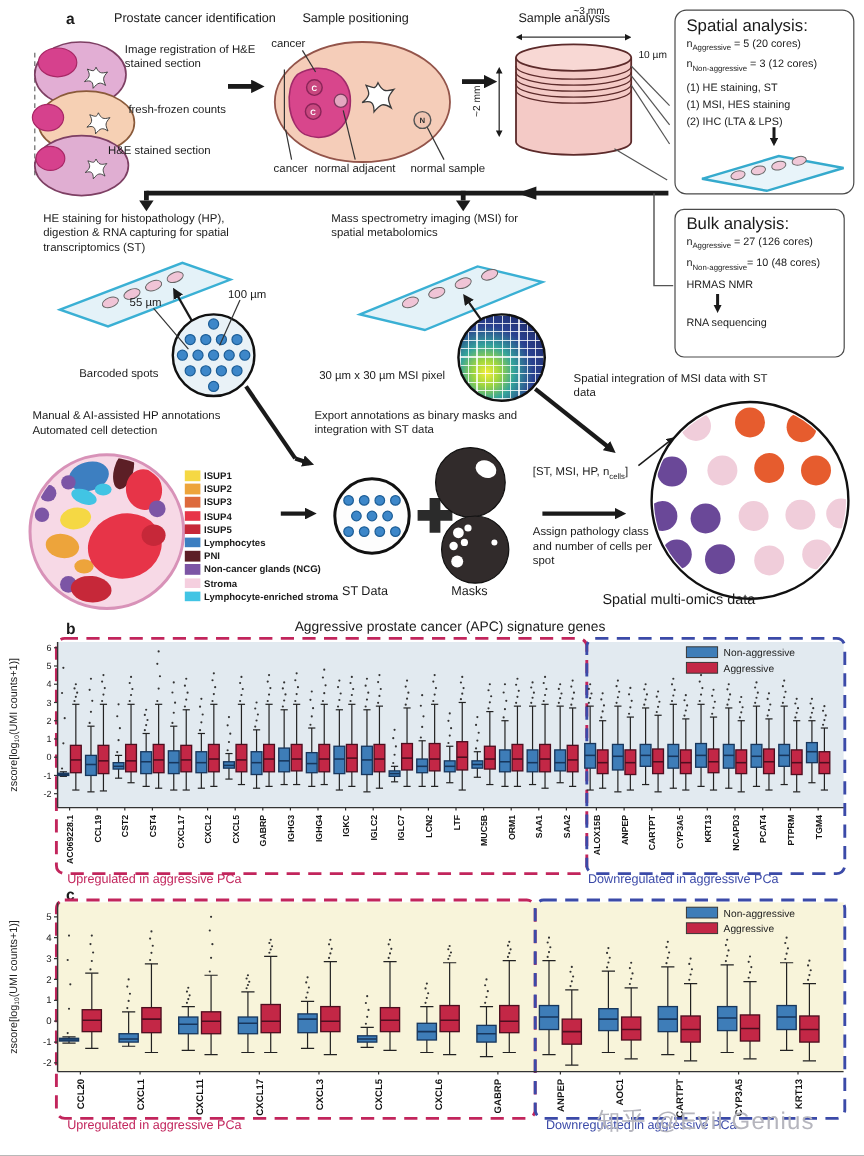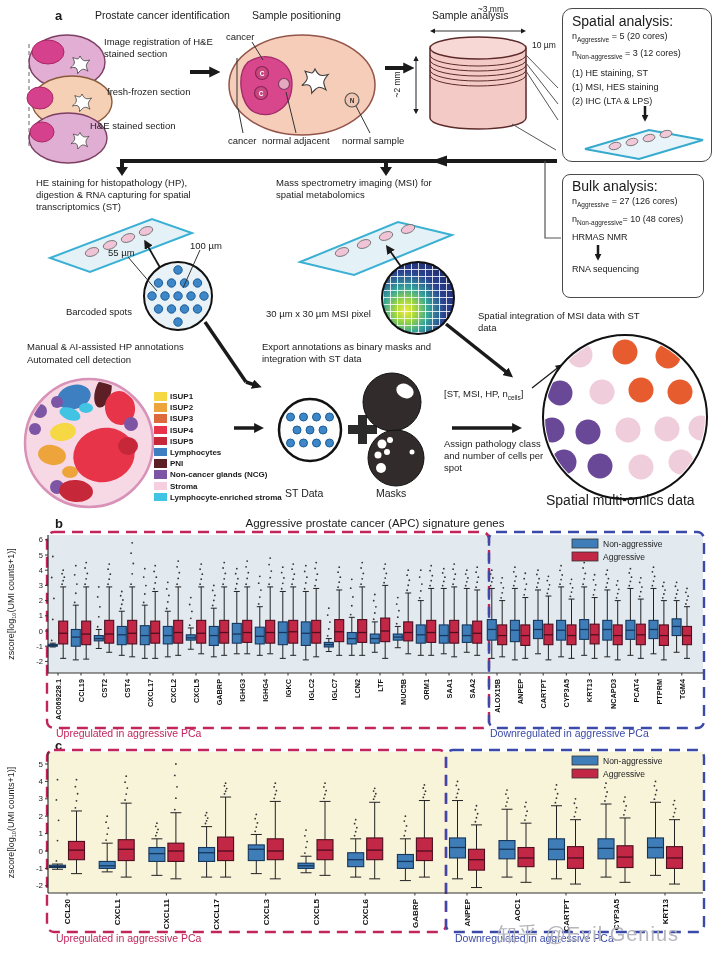--- a/index.html
+++ b/index.html
@@ -242,21 +242,21 @@
   </svg>
 
   <div id="msi-heat"></div>
 
   <div class="t b" style="left:55px;top:8px;font-size:13px">a</div>
   <div class="t s10" style="left:95px;top:9px">Prostate cancer identification</div>
   <div class="t s10" style="left:252px;top:9px">Sample positioning</div>
   <div class="t s10" style="left:432px;top:9px">Sample analysis</div>
 
   <div class="t" style="left:104px;top:36px;width:112px">Image registration of H&amp;E stained section</div>
-  <div class="t" style="left:107px;top:86px;width:120px">fresh-frozen section</div>
+  <div class="t" style="left:107px;top:86px;width:120px">fresh-frozen counts</div>
   <div class="t" style="left:90px;top:120px;width:120px">H&amp;E stained section</div>
 
   <div class="t" style="left:226px;top:31px">cancer</div>
   <div class="t" style="left:228px;top:135px">cancer</div>
   <div class="t" style="left:262px;top:135px">normal adjacent</div>
   <div class="t" style="left:342px;top:135px">normal sample</div>
 
   <div class="t s8" style="left:452px;top:4px;width:52px;text-align:right">~3 mm</div>
   <div class="t s8" style="left:532px;top:40px">10 µm</div>
   <div class="t s8" style="left:384px;top:79px;transform:rotate(-90deg)">~2 mm</div>
@@ -329,21 +329,21 @@
         <span class="leglab">Lymphocyte-enriched stroma</span>
       </div>
     </div>
 
   <div class="t" style="left:262px;top:341px;width:208px">Export annotations as binary masks and integration with ST data</div>
   <div class="t s10" style="left:285px;top:487px">ST Data</div>
   <div class="t s10" style="left:376px;top:487px">Masks</div>
 
   <div class="t" style="left:444px;top:388px"><span>[ST, MSI, HP, n</span><sub>cells</sub><span>]</span></div>
   <div class="t" style="left:444px;top:438px;width:112px">Assign pathology class and number of cells per spot</div>
-  <div class="t" style="left:546px;top:492px;font-size:14px">Spatial multi-omics data</div>
+  <div class="t" style="left:502px;top:492px;font-size:12px">Spatial multi-omics data</div>
 
   <div class="t b" style="left:55px;top:516px;font-size:13px">b</div>
   <div class="ct" style="top:517px">Aggressive prostate cancer (APC) signature genes</div>
   <svg id="chartB" width="720" height="225" style="top:515px">
       <rect x="48" y="20" width="655" height="138" fill="#e2eaf0"></rect>
       <rect x="47" y="17" width="442" height="196" rx="7" fill="none" stroke="#c2255c" stroke-width="2.4" stroke-dasharray="11 7"></rect>
       <rect x="489" y="17" width="215" height="196" rx="7" fill="none" stroke="#3b4aa8" stroke-width="2.4" stroke-dasharray="11 7"></rect>
       <line x1="48" y1="20" x2="48" y2="158" stroke="#333" stroke-width="1.2"></line>
       <line x1="48" y1="158" x2="703" y2="158" stroke="#333" stroke-width="1.2"></line>
       <line x1="45" y1="24.80000000000001" x2="48" y2="24.80000000000001" stroke="#333" stroke-width="1"></line>

